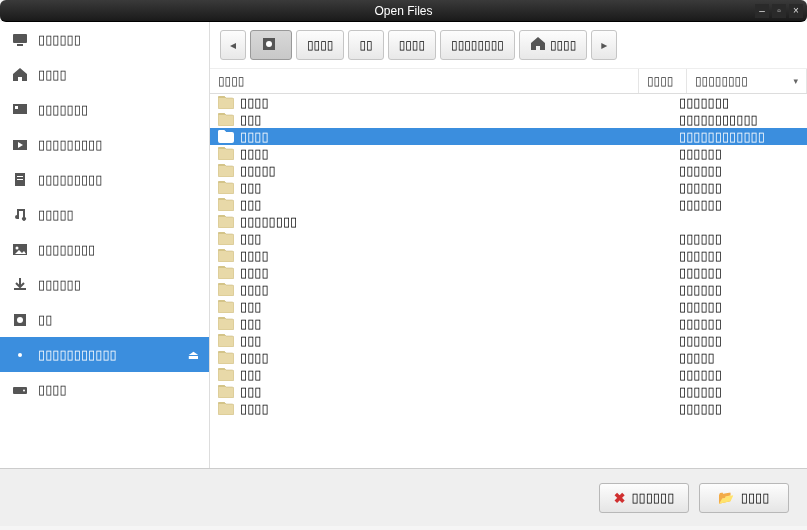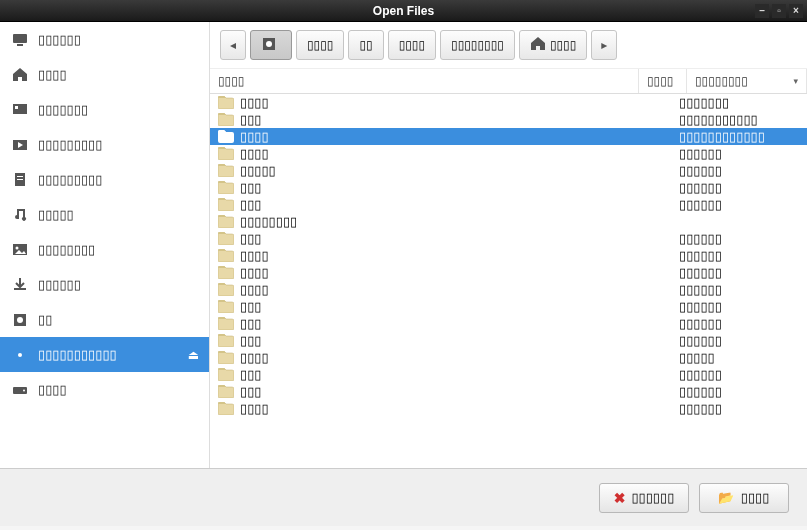--- a/index.html
+++ b/index.html
@@ -1,18 +1,18 @@
 <!DOCTYPE html>
 <html><head>
 <meta charset="utf-8">
 <style>
 * { box-sizing: border-box; margin: 0; padding: 0; font-family: sans-serif; }
 body { width: 807px; height: 530px; background: #f5f5f5; overflow: hidden; position: relative; }
 
-.titlebar { height: 22px; background: linear-gradient(#3a3a3a,#1a1a1a); color: #fff; display: flex; align-items: center; justify-content: center; position: relative; font-size: 12px; font-weight: bold; border-bottom: 1px solid #000; }
+.titlebar { height: 22px; background: linear-gradient(#3a3a3a,#1a1a1a); color: #fff; display: flex; align-items: center; justify-content: center; position: relative; font-size: 12px; font-weight: normal; border-bottom: 1px solid #000; border-radius: 6px; }
 .titlebar .title { }
 .window-controls { position: absolute; right: 4px; display: flex; gap: 3px; }
 .winbtn { width: 14px; height: 14px; background: #2a2a2a; color: #ddd; font-size: 10px; display: flex; align-items: center; justify-content: center; cursor: pointer; }
 
 .dialog-body { display: flex; height: 446px; background: #fff; }
 
 .sidebar { width: 210px; background: #fff; border-right: 1px solid #ddd; overflow-y: auto; }
 .sidebar-item { display: flex; align-items: center; padding: 10px 12px; font-size: 13px; color: #222; cursor: pointer; gap: 10px; position: relative; }
 .sidebar-item.selected { background: #3b8ede; color: #fff; }
 .sidebar-icon { width: 16px; height: 14px; display: inline-flex; align-items: center; justify-content: center; }

